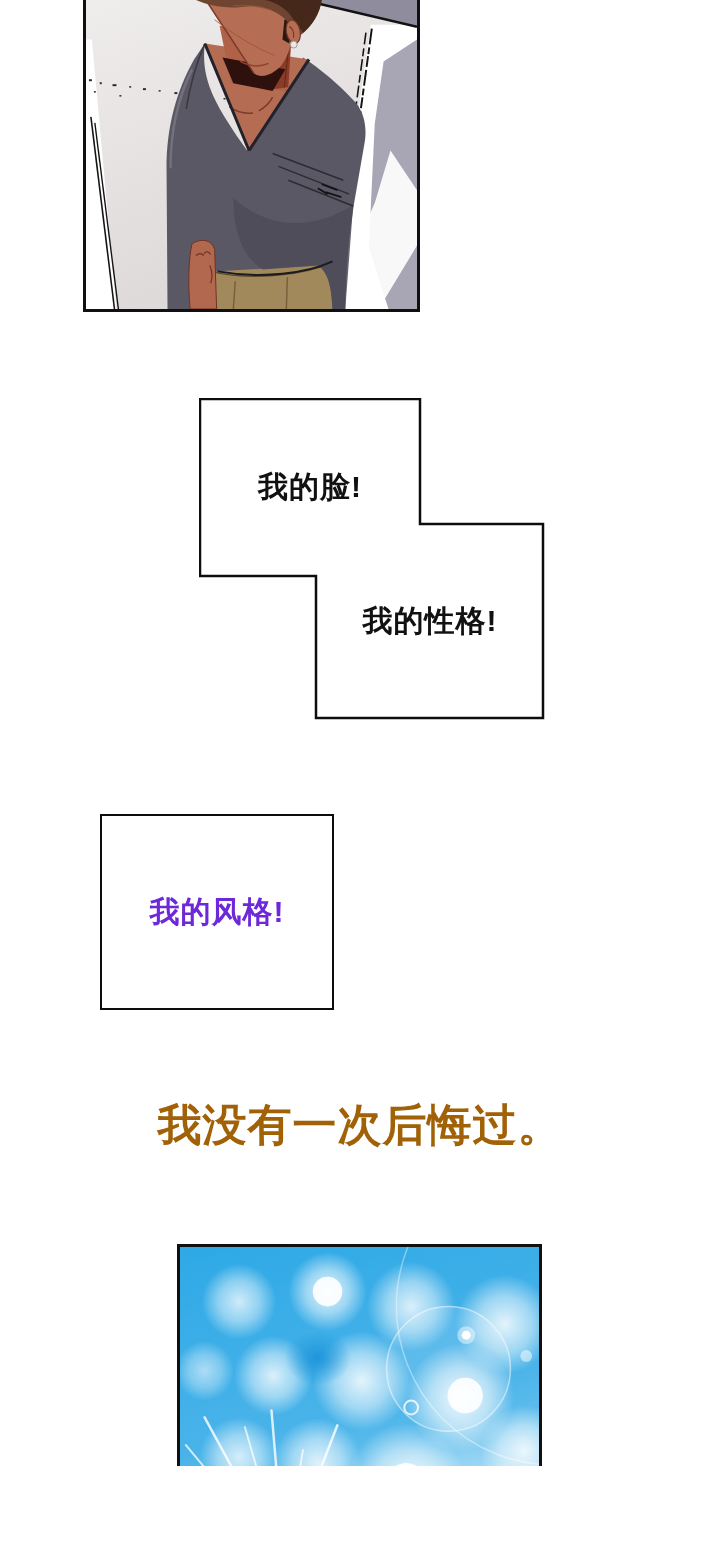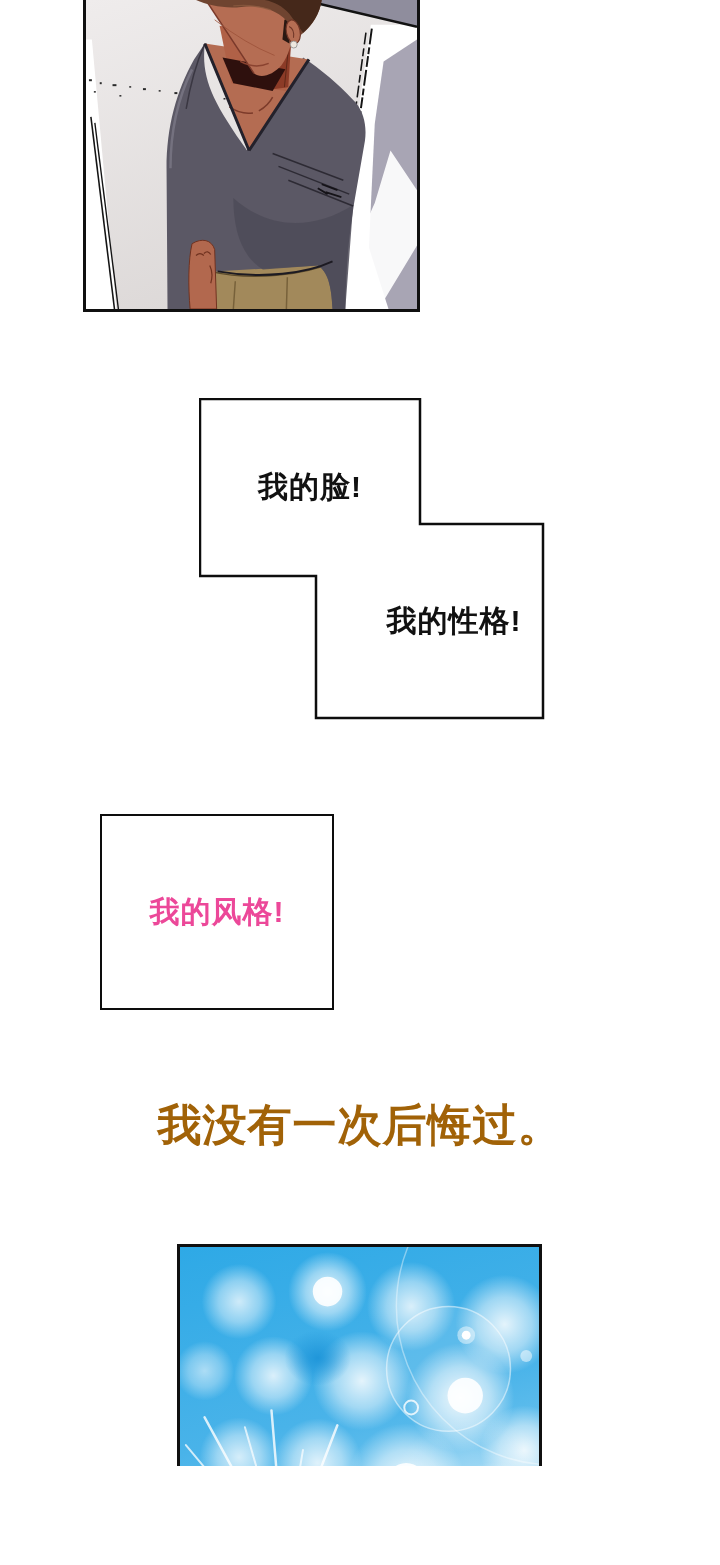--- a/index.html
+++ b/index.html
@@ -22,28 +22,28 @@
   #sky-panel{left:177px;top:1244px;width:365px;height:321px;border-bottom:none;}
   #bubble-union{position:absolute;left:199px;top:398px;width:346px;height:322px;}
   .bubble-text{
     position:absolute;
     display:flex;align-items:center;justify-content:center;
     color:#111;
     font-size:30px;font-weight:600;letter-spacing:1px;
     white-space:nowrap;
   }
   #bubble1-text{left:200px;top:399px;width:220px;height:177px;}
-  #bubble2-text{left:317px;top:525px;width:226px;height:193px;margin-left:24px;}
+  #bubble2-text{left:317px;top:525px;width:226px;height:193px;}
   #bubble3-box{
     position:absolute;left:100px;top:814px;width:234px;height:196px;
     box-sizing:border-box;border:2px solid #0d0d0d;background:#fff;
     display:flex;align-items:center;justify-content:center;
   }
   #bubble3-box .bubble-inner{
-    color:#ec4899;font-size:30px;font-weight:600;letter-spacing:1px;white-space:nowrap;
+    color:#6d28d9;font-size:30px;font-weight:600;letter-spacing:1px;white-space:nowrap;
   }
   #narration{
     position:absolute;left:0;top:1096px;width:720px;
     text-align:center;
     color:#a16207;
     font-size:44px;font-weight:700;letter-spacing:1px;
     white-space:nowrap;
   }
 </style>
 </head>

